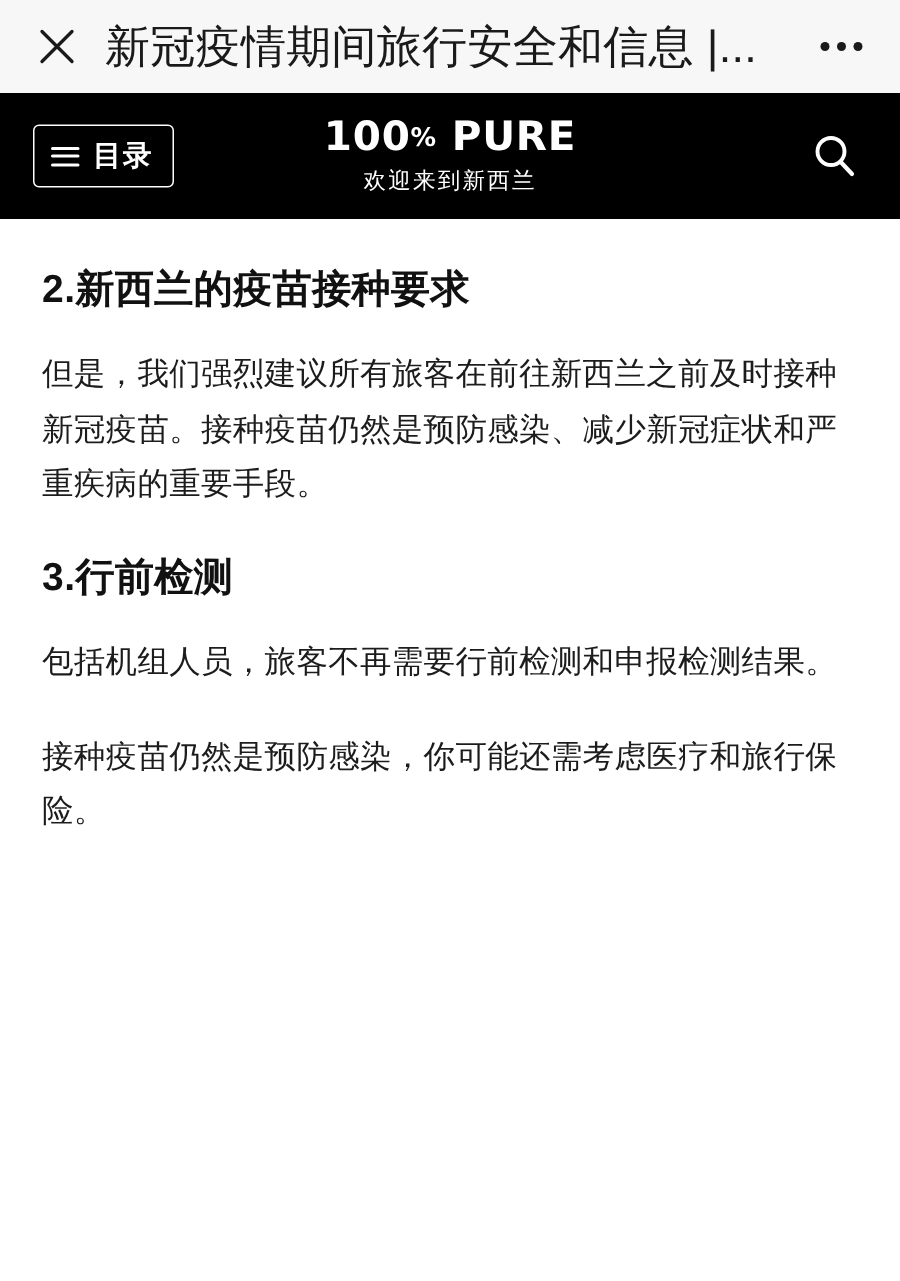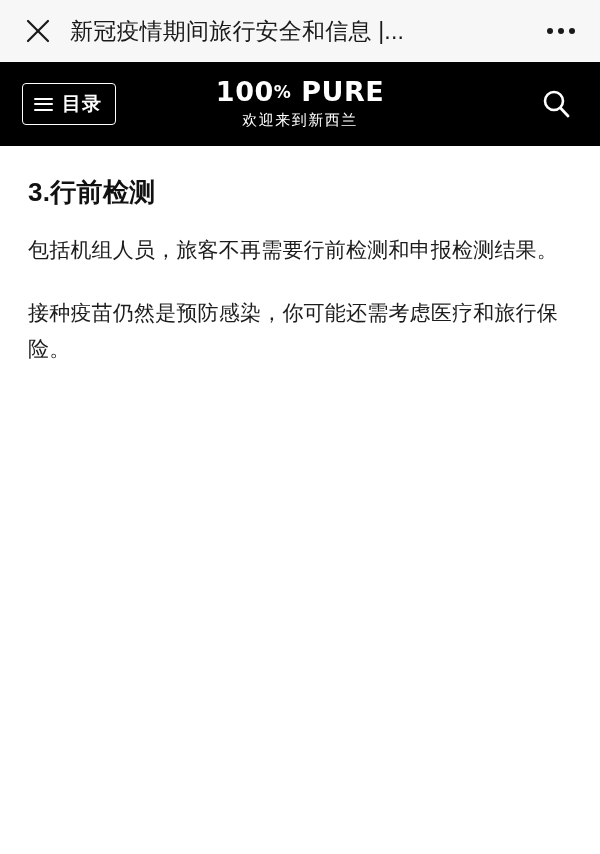--- a/index.html
+++ b/index.html
@@ -36,21 +36,21 @@
     width: 44px;
     height: 44px;
     display: flex;
     align-items: center;
     justify-content: center;
     flex: 0 0 auto;
   }
   .close-btn svg { display: block; }
   .page-title {
     flex: 1 1 auto;
-    font-size: 23px;
+    font-size: 30px;
     color: #1a1a1a;
     font-weight: 500;
     padding: 0 8px 0 10px;
     white-space: nowrap;
     overflow: hidden;
     text-overflow: ellipsis;
     letter-spacing: 0.2px;
   }
   .more-btn {
     width: 46px;
@@ -218,20 +218,22 @@
     <div class="search-btn">
       <svg width="32" height="32" viewBox="0 0 32 32">
         <circle cx="14" cy="13" r="9" stroke="#ffffff" stroke-width="2.6" fill="none"></circle>
         <line x1="20.5" y1="20" x2="28" y2="28" stroke="#ffffff" stroke-width="2.8" stroke-linecap="round"></line>
       </svg>
     </div>
   </div>
 
   <div class="content">
 
+    <h2 class="section-heading">2.新西兰的疫苗接种要求</h2>
+    <p class="para">但是，我们强烈建议所有旅客在前往新西兰之前及时接种新冠疫苗。接种疫苗仍然是预防感染、减少新冠症状和严重疾病的重要手段。</p>
 
     <h2 class="section-heading spaced">3.行前检测</h2>
     <p class="para"> 包括机组人员，旅客不再需要行前检测和申报检测结果。</p>
 
     <p class="para">接种疫苗仍然是预防感染，你可能还需考虑医疗和旅行保险。</p>
 
   </div>
 </div>
 
 </body></html>

